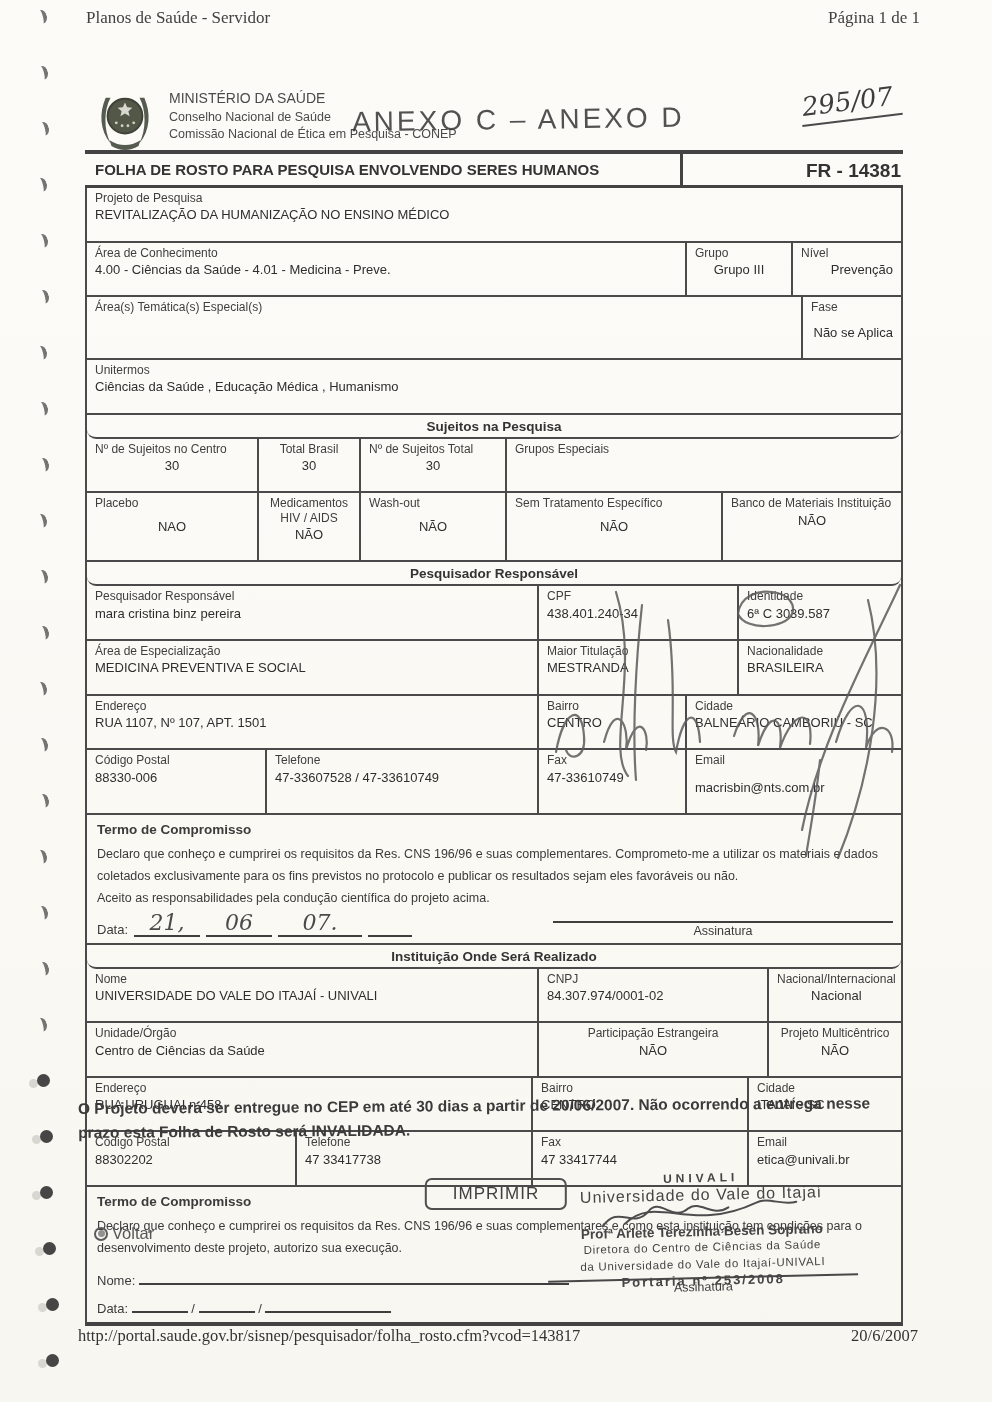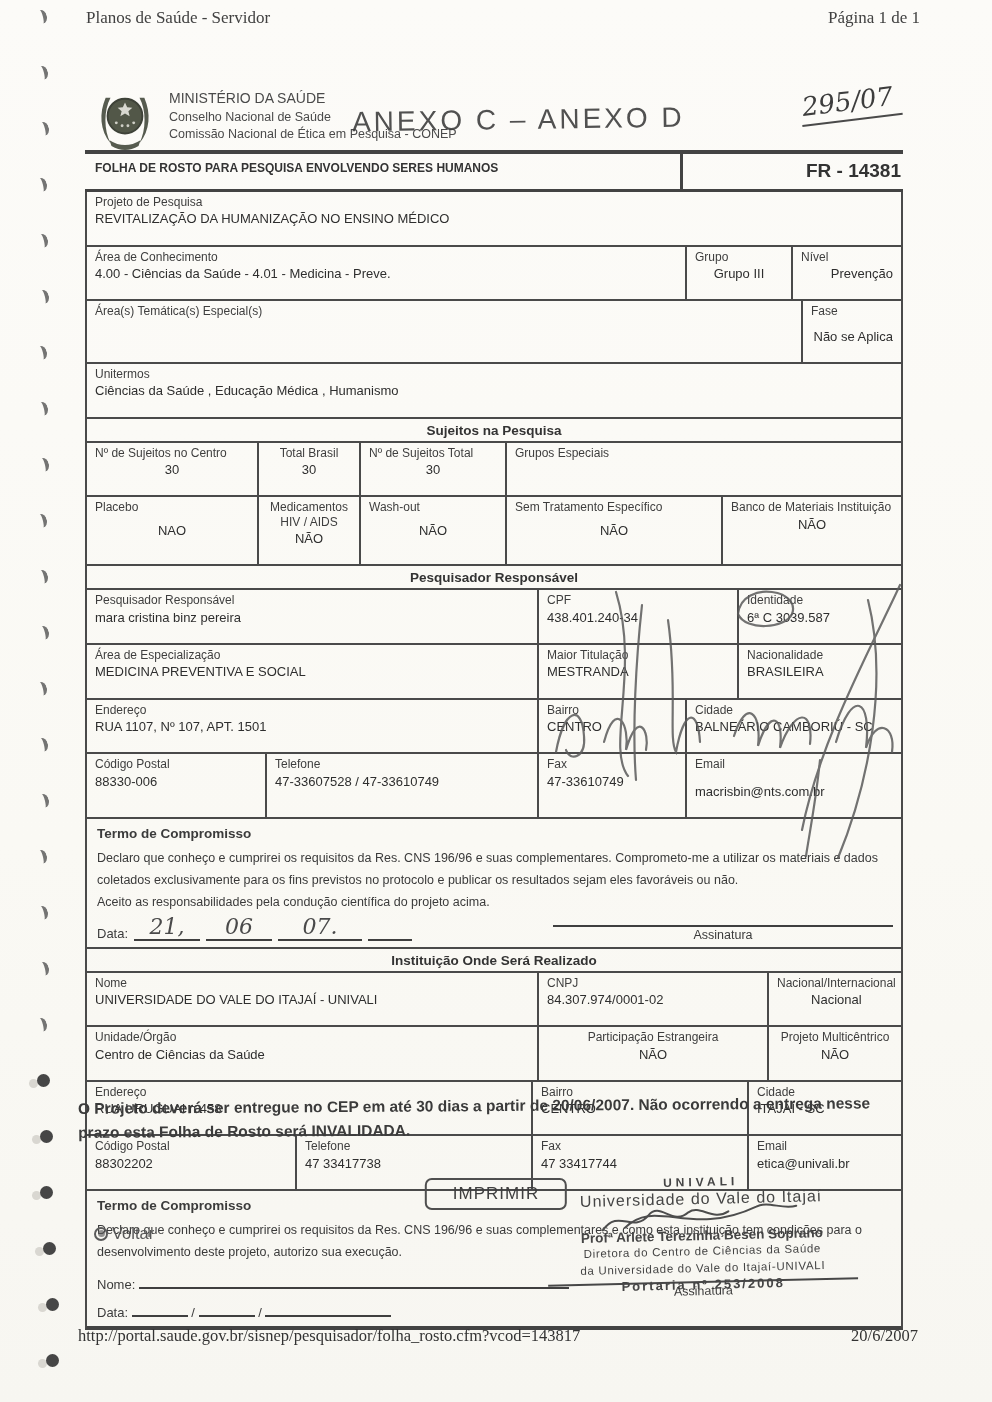--- a/index.html
+++ b/index.html
@@ -21,35 +21,35 @@
   .mtext{font-weight:normal;color:#4a4a4a;line-height:1.4;font-size:12.5px;padding-top:3px;}
   .m1{font-size:14px;}
   .anexo{position:absolute;top:104px;left:352px;font-size:28px;letter-spacing:3px;color:#3f3f3f;
          transform:rotate(-0.8deg);white-space:nowrap;opacity:.9;}
   .docnum{position:absolute;top:86px;left:800px;font-family:"DejaVu Serif",serif;font-style:italic;
           font-size:26px;color:#3d3d3d;transform:rotate(-7deg);border-bottom:2px solid #4a4a4a;
           padding:0 8px 3px 2px;}
   
   .form{position:absolute;top:150px;left:85px;width:818px;}
   .trow{display:flex;border-top:4px solid #434343;border-bottom:3px solid #434343;}
-  .tcell{flex:0 0 598px;border-right:3px solid #434343;padding:7px 10px 14px;font-size:12px;
+  .tcell{flex:0 0 598px;border-right:3px solid #434343;padding:7px 10px 7px;font-size:15px;
          font-weight:bold;color:#333;box-sizing:border-box;}
   .frcell{flex:1;text-align:right;padding:6px 2px 0 0;font-size:19px;font-weight:bold;color:#333;}
   .fbody{border-left:2px solid #4a4a4a;border-right:2px solid #4a4a4a;border-bottom:4px solid #434343;}
   .r{display:flex;border-bottom:2px solid #4a4a4a;}
   .r:last-child{border-bottom:none;}
   .c{border-right:2px solid #4a4a4a;padding:3px 8px 17px;box-sizing:border-box;position:relative;}
   .c:last-child{border-right:none;}
   .grow{flex:1;}
   .lbl{font-size:12px;line-height:1.2;color:#3e3e3e;}
   .val{font-size:13px;line-height:1.25;color:#2e2e2e;margin-top:2px;}
   .cen{text-align:center;}
   .rgt{text-align:right;}
   .sec{text-align:center;font-weight:bold;font-size:13.5px;padding:4px 0 3px;color:#333;
-       border-bottom:2px solid #4a4a4a;}
+       border-bottom:2px solid #4a4a4a;border-radius:9px;}
   
   .termo{padding:5px 10px 6px;}
   .t-title{font-weight:bold;font-size:13.5px;margin:2px 0 7px;}
   .t-text{font-size:12.5px;line-height:1.75;color:#3a3a3a;}
   .t-accept{font-size:12.5px;margin-top:3px;}
   .dataline{margin-top:8px;font-size:13px;display:flex;align-items:flex-end;gap:6px;}
   .dseg{display:inline-block;border-bottom:2px solid #3f3f3f;text-align:center;height:22px;}
   .hand{font-family:"DejaVu Serif",serif;font-style:italic;font-size:22px;color:#4a4a4a;line-height:.95;}
   .sigblock{position:absolute;right:8px;bottom:5px;width:340px;text-align:center;font-size:12.5px;}
   .sigline{border-top:2px solid #3f3f3f;padding-top:1px;}

